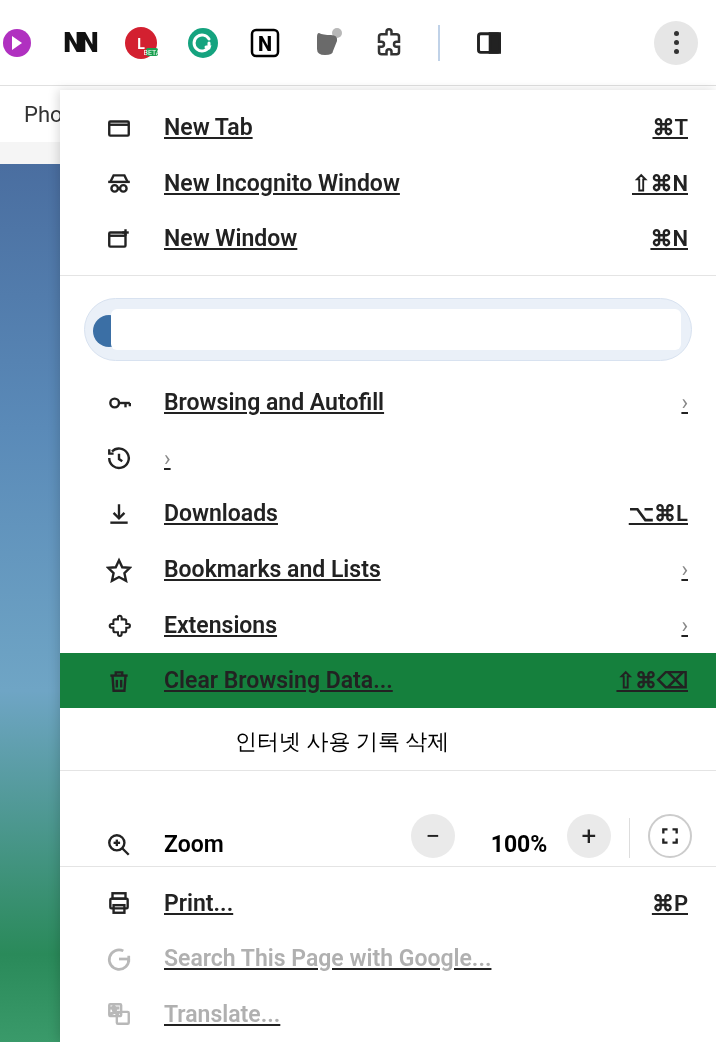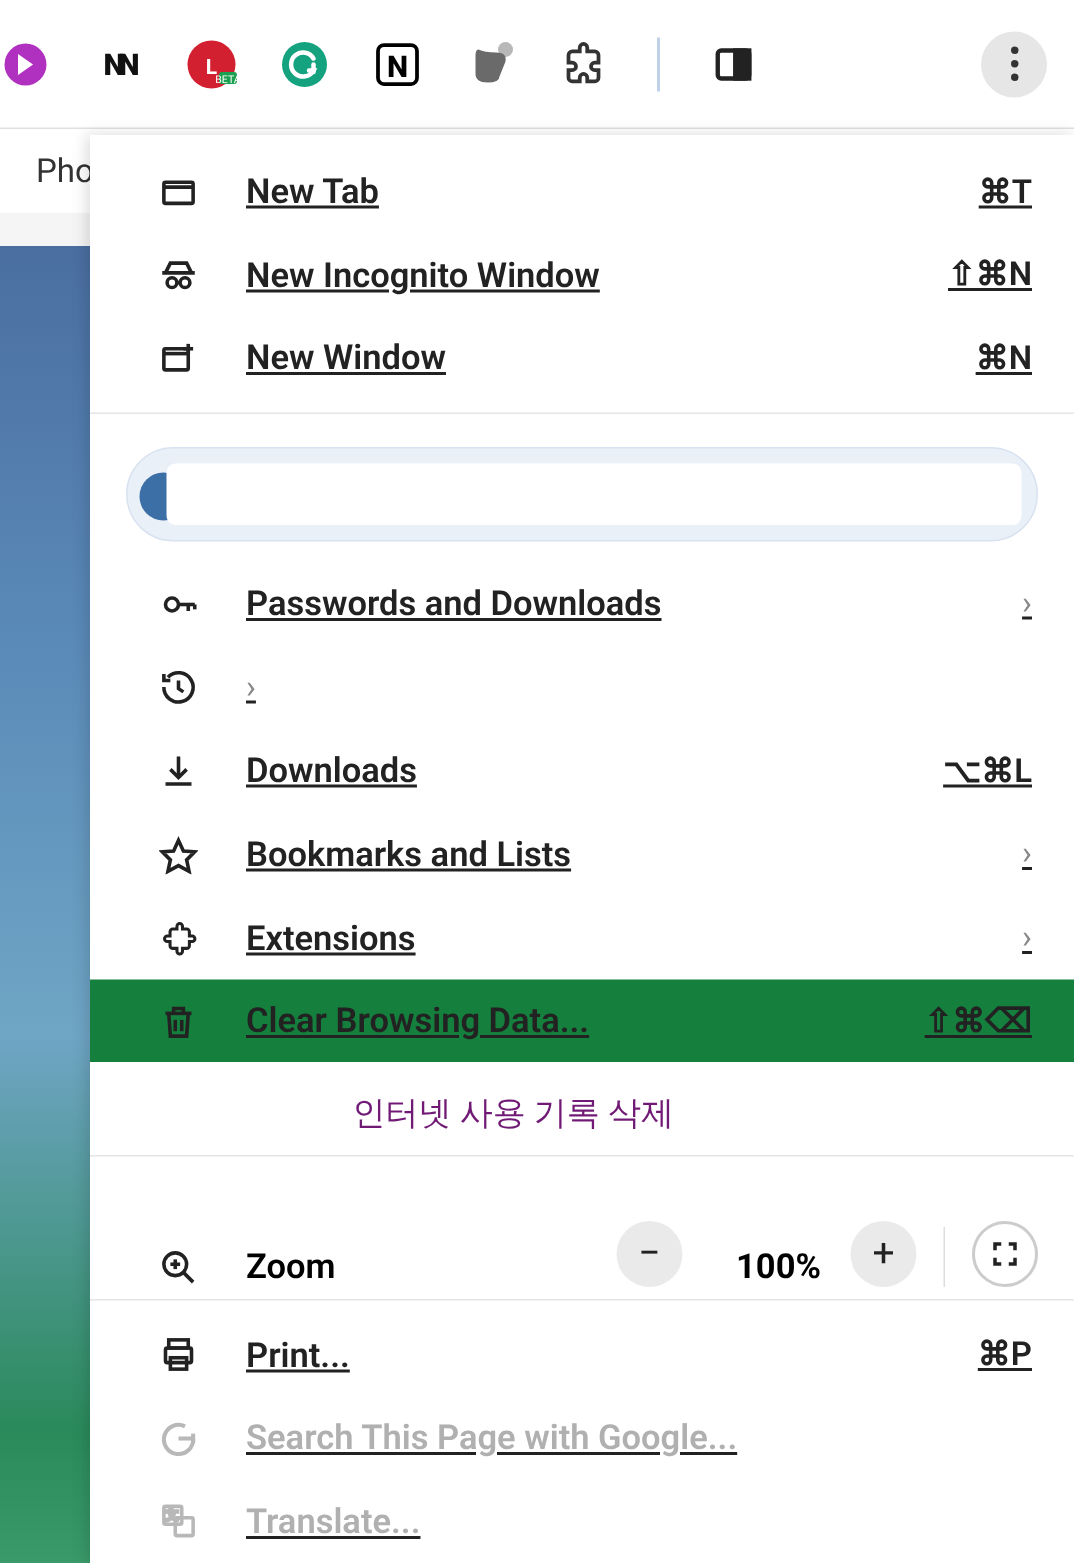--- a/index.html
+++ b/index.html
@@ -154,42 +154,42 @@
     cursor:pointer;
   }
   .zoom-val { font-size:23px; font-weight:700; width:112px; text-align:center;padding-left:16px;}
   .zoom-divider { width:1px; height:40px; background:#ddd; margin:0 18px;}
   .fullscreen-btn {
     width:44px; height:44px; border-radius:50%; border:2px solid #ccc;
     display:flex; align-items:center; justify-content:center;
     cursor:pointer;
   }
   .annotation {
-    color: #701a75;
+    color: #000000;
     font-size: 22px;
     position: absolute;
     left: 235px;
     top: 727px;
   }
   .disabled .mlabel { color: #b0b0b0; }
   .disabled .micon svg path, .disabled .micon svg { color:#b8b8b8; }
   .ext-divider { width:2px; height:36px; background:#c0d2e8; margin:0 4px;}
   .gap-item { height: 54px; }
 </style>
 </head>
 <body>
 
 <div class="toolbar">
   <div class="ext-icon">
     <svg width="30" height="30" viewBox="0 0 30 30">
         <circle cx="15" cy="15" r="14" fill="#b030c0"></circle>
         <path d="M10 8 L20 15 L10 22 Z" fill="#fff"></path>
       </svg>
   </div>
-  <div class="ext-icon" style="font-weight:900;font-size:20px;letter-spacing:-4px;color:#111;">NN</div>
+  <div class="ext-icon" style="font-weight:900;font-size:28px;letter-spacing:-4px;color:#111;">NN</div>
   <div class="ext-icon">
     <svg width="34" height="34" viewBox="0 0 34 34">
         <circle cx="17" cy="17" r="16" fill="#d32030"></circle>
         <text x="17" y="23" text-anchor="middle" font-size="14" font-weight="700" fill="#fff">L</text>
         <rect x="22" y="22" width="12" height="8" rx="2" fill="#1aa050"></rect>
         <text x="28" y="29" text-anchor="middle" font-size="7" fill="#fff">BETA</text>
       </svg>
   </div>
   <div class="ext-icon">
     <svg width="32" height="32" viewBox="0 0 32 32">
@@ -286,21 +286,21 @@
 
   <div class="menu-item">
     <span class="micon">
       <svg width="26" height="26" viewBox="0 0 24 24" fill="none" stroke="#222" stroke-width="2.2">
           <circle cx="8" cy="12" r="4"></circle>
           <line x1="12" y1="12" x2="22" y2="12"></line>
           <line x1="18" y1="12" x2="18" y2="16"></line>
           <line x1="22" y1="12" x2="22" y2="15"></line>
         </svg>
     </span>
-    <span class="mlabel">Passwords and Downloads</span>
+    <span class="mlabel">Browsing and Autofill</span>
     <span class="mchev">›</span>
   </div>
 
   <div class="menu-item">
     <span class="micon">
       <svg width="26" height="26" viewBox="0 0 24 24" fill="none" stroke="#222" stroke-width="2.2">
           <path d="M3 12 A9 9 0 1 0 5.5 6"></path>
           <polyline points="3 4 3 8 7 8"></polyline>
           <polyline points="12 8 12 13 15 15"></polyline>
         </svg>

